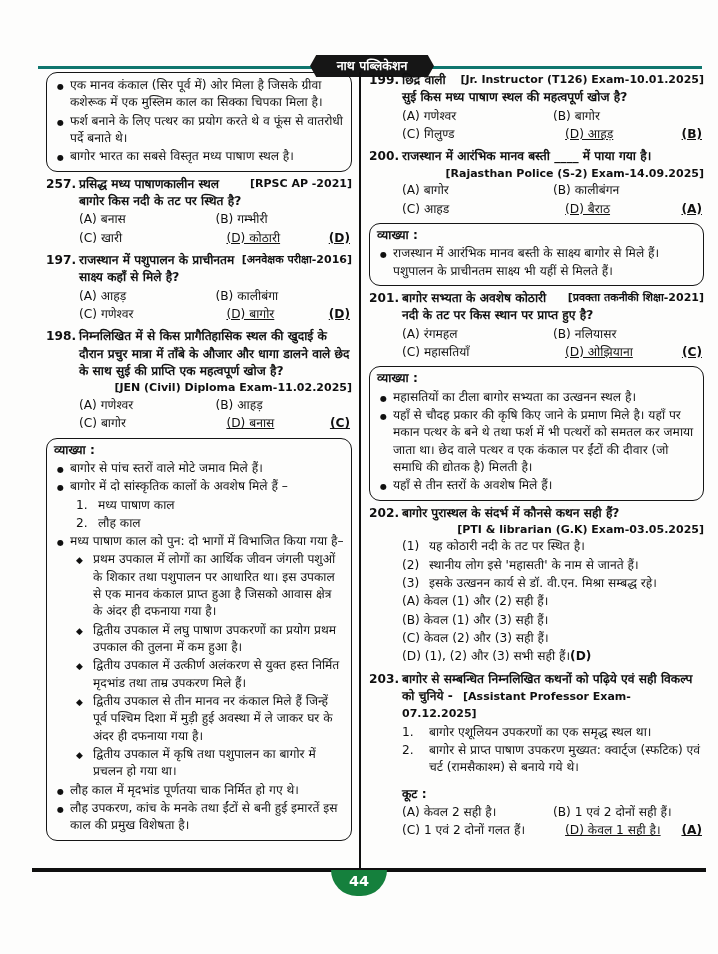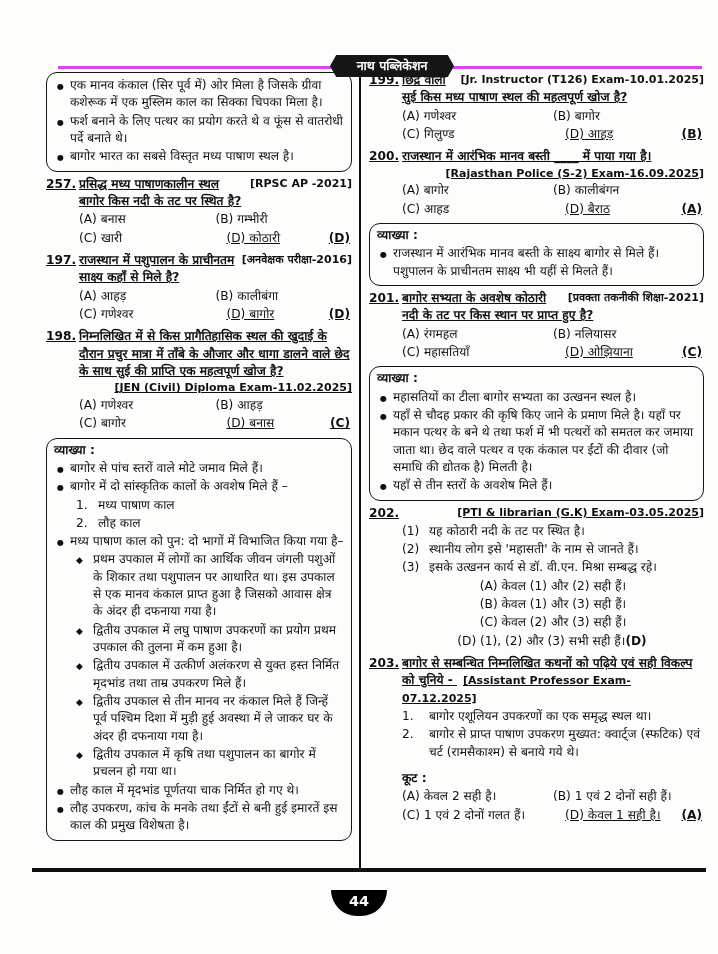--- a/index.html
+++ b/index.html
@@ -4,40 +4,40 @@
 <style>
   * { margin:0; padding:0; box-sizing:border-box; }
   html,body { background:#e8e8e6; }
   .page {
     position:relative; width:718px; height:954px; margin:0 auto;
     background:#fdfdfc; color:#101010;
     font-family:"DejaVu Sans", sans-serif;
     font-size:12.2px; line-height:1.42;
     overflow:hidden;
   }
-  .top-rule { position:absolute; top:66px; left:58px; right:16px; height:3px; background:#d946ef; }
+  .top-rule { position:absolute; top:66px; left:38px; right:16px; height:3px; background:#0f766e; }
   .pub-badge {
     position:absolute; left:272px; top:-11px; width:124px; height:22px;
     background:#161616; color:#fff; font-weight:bold; font-size:12.5px;
     display:flex; align-items:center; justify-content:center;
     clip-path:polygon(5% 0,95% 0,100% 50%,95% 100%,5% 100%,0 50%);
   }
   .columns {
     position:absolute; top:72px; left:46px; right:14px; bottom:86px;
     display:flex;
   }
   .col { flex:1; }
   .col.left  { padding-right:7px; max-width:313px; }
   .col.right { padding-left:8px; }
   .divider { width:2px; background:#101010; }
 
   .bottom-rule { position:absolute; left:32px; right:12px; bottom:82px; height:4px; background:#101010; }
   .page-badge {
-    position:absolute; left:331px; top:890px; width:56px; height:26px;
-    background:#000000; color:#fff; font-weight:bold; font-size:14.5px;
+    position:absolute; left:331px; top:870px; width:56px; height:26px;
+    background:#15803d; color:#fff; font-weight:bold; font-size:14.5px;
     text-align:center; line-height:22px;
     border-radius:0 0 30px 30px;
   }
 
   .roundbox {
     border:1.6px solid #151515; border-radius:11px;
     padding:3px 7px 5px 7px; margin-bottom:4px;
   }
   .expl-label { font-weight:bold; }
 
@@ -45,31 +45,31 @@
   .b-mark { flex:0 0 16px; text-align:left; font-size:8px; padding-top:4px; padding-left:3px; }
   .b-text { flex:1; }
 
   .n-row { display:flex; padding-left:22px; margin-top:1px; }
   .n-num { flex:0 0 22px; }
 
   .d-row { display:flex; padding-left:22px; margin-top:1px; }
   .d-mark { flex:0 0 17px; font-size:9px; padding-top:3px; }
 
   .q { margin-bottom:5px; }
-  .qhead { display:flex; font-weight:bold;text-decoration:underline; }
+  .qhead { display:flex; font-weight:bold; }
   .qnum { flex:0 0 33px; }
   .qbody { flex:1; }
   .ref { float:right; font-size:11px; padding-left:6px; }
   .optrow { display:flex; padding-left:33px; margin-top:1px; }
   .optrow .opt { width:54%; }
   .optrow .opt2 { flex:1; display:flex; justify-content:space-between;text-decoration:underline; }
   .ans { font-weight:bold; padding-right:2px; }
   .stmt { display:flex; padding-left:33px; margin-top:1px; }
   .stmt .s-num { flex:0 0 27px; }
-  .optline { display:flex; justify-content:center; padding-left:33px; margin-top:1px; }
+  .optline { display:flex; justify-content:flex-start; padding-left:33px; margin-top:1px; }
   .koot { font-weight:bold; padding-left:33px; margin-top:9px; }
 </style>
 </head>
 <body>
 
 <div class="page">
 
   <div class="top-rule">
     <div class="pub-badge">
       <span>नाथ पब्लिकेशन</span>
@@ -235,21 +235,21 @@
             <span class="ans">(B)</span>
           </span>
         </div>
       </div>
 
       <div class="q">
         <div class="qhead">
           <span class="qnum">200.</span>
           <div class="qbody">
             <span>राजस्थान में आरंभिक मानव बस्ती ____ में पाया गया है।</span>
-            <span class="ref" style="float:none; display:block; text-align:right;">[Rajasthan Police (S-2) Exam-16.09.2025]</span>
+            <span class="ref" style="float:none; display:block; text-align:right;">[Rajasthan Police (S-2) Exam-14.09.2025]</span>
           </div>
         </div>
         <div class="optrow">
           <span class="opt">(A) बागोर</span>
           <span class="opt">(B) कालीबंगन</span>
         </div>
         <div class="optrow">
           <span class="opt">(C) आहड</span>
           <span class="opt2">
             <span>(D) बैराठ</span>
@@ -300,20 +300,21 @@
         <div class="b-row">
           <span class="b-mark">●</span>
           <span class="b-text">यहाँ से तीन स्तरों के अवशेष मिले हैं।</span>
         </div>
       </div>
 
       <div class="q">
         <div class="qhead">
           <span class="qnum">202.</span>
           <div class="qbody">
+            <span>बागोर पुरास्थल के संदर्भ में कौनसे कथन सही हैं?</span>
             <span class="ref" style="float:none; display:block; text-align:right;">[PTI &amp; librarian (G.K) Exam-03.05.2025]</span>
           </div>
         </div>
         <div class="stmt">
           <span class="s-num">(1)</span>
           <span>यह कोठारी नदी के तट पर स्थित है।</span>
         </div>
         <div class="stmt">
           <span class="s-num">(2)</span>
           <span>स्थानीय लोग इसे 'महासती' के नाम से जानते हैं।</span>

